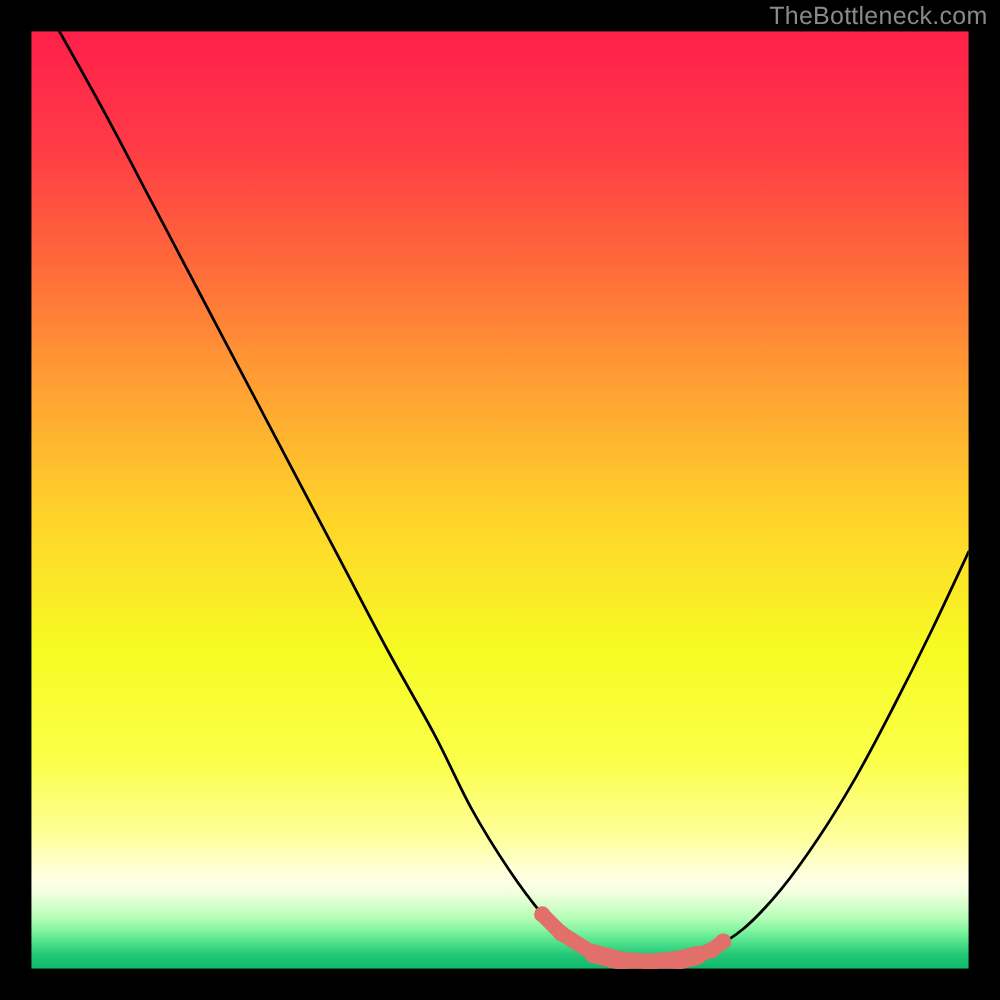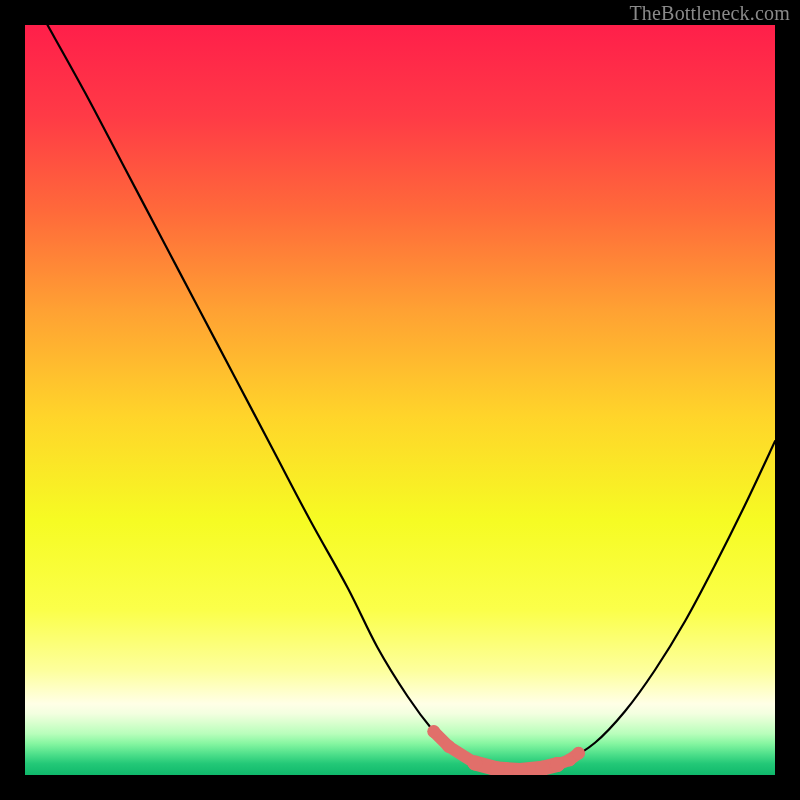--- a/index.html
+++ b/index.html
@@ -20,21 +20,21 @@
     position: absolute;
     left: 25px;
     top: 25px;
     width: 750px;
     height: 750px;
   }
   .attribution {
     position: absolute;
     top: 2px;
     right: 10px;
-    font-family: Liberation Serif, serif;
+    font-family: Liberation Sans, sans-serif;
     font-size: 20px;
     letter-spacing: 0.2px;
     color: #8a8a8a;
     user-select: none;
   }
 </style>
 </head>
 <body>
 
 <div class="stage">

